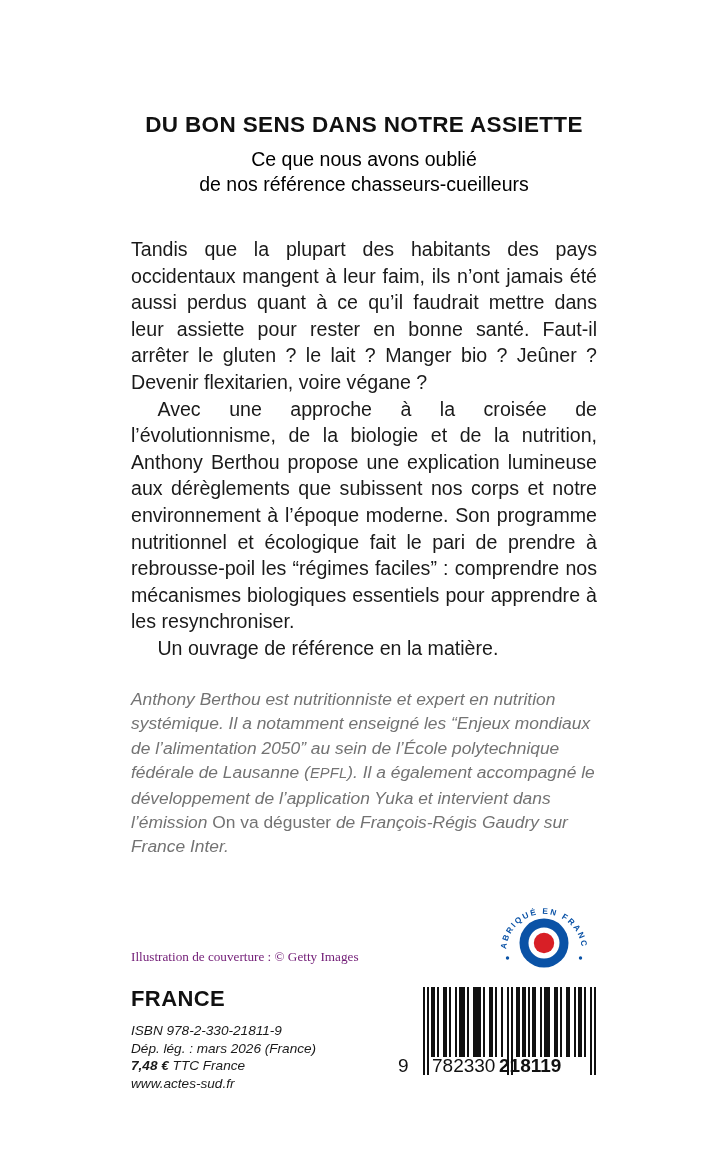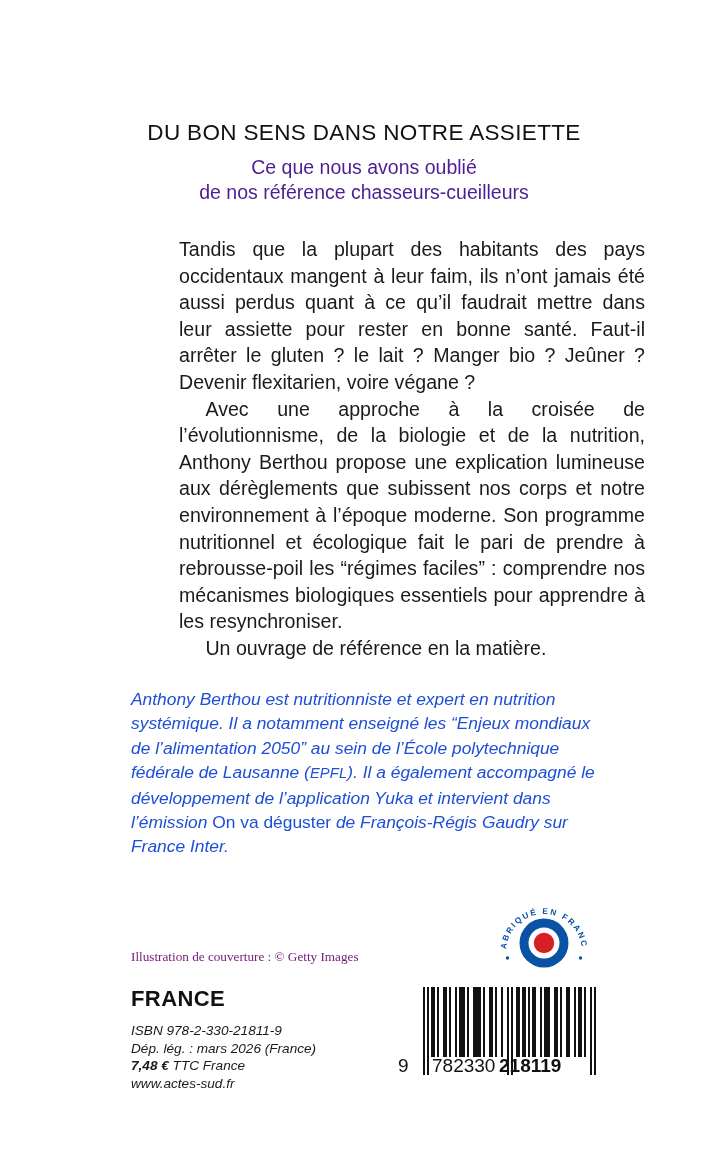--- a/index.html
+++ b/index.html
@@ -26,73 +26,72 @@
   
   .title-block {
     position: absolute;
     left: 131px;
     top: 113px;
     width: 466px;
     text-align: center;
   }
   .book-title {
     font-family: "Liberation Sans", sans-serif;
-    font-weight: 400;
+    font-weight: 700;
     font-size: 22.5px;
     letter-spacing: 0.35px;
     line-height: 1.1;
     color: #111111;
-    margin: 8px;
+    margin: 0;
     white-space: nowrap;
   }
   .subtitle {
     font-family: "Liberation Sans", sans-serif;
     font-weight: 400;
     font-size: 19.5px;
     line-height: 1.30;
-    color: #4c1d95;
+    color: #000000;
     margin: 9px 0 0 0;
   }
   .subtitle-line { display: block; }
 
   
   .blurb {
     position: absolute;
     left: 131px;
     top: 236px;
     width: 466px;
     font-family: "Liberation Sans", sans-serif;
     font-size: 19.6px;
     line-height: 26.6px;
     text-align: justify;
     text-justify: inter-word;
     color: #1a1a1a;
     hyphens: none;
-    margin-left: 48px;
   }
   .blurb p {
     margin: 0;
   }
   .blurb p + p { text-indent: 1.35em; }
   .blurb p:last-child { text-align: left; }
   .blurb p.last-of-para { text-align: left; }
 
   
   .bio {
     position: absolute;
     left: 131px;
     top: 687px;
     width: 466px;
     font-family: "Liberation Sans", sans-serif;
     font-style: italic;
     font-size: 17.4px;
     line-height: 24.4px;
     text-align: justify;
     text-justify: inter-word;
-    color: #1d4ed8;
+    color: #737373;
   }
   .bio p { margin: 0; text-align: left; }
   .bio .roman { font-style: normal; }
   .bio .smallcaps {
     font-size: 0.84em;
     letter-spacing: 0.2px;
   }
 
   
   .credit {

